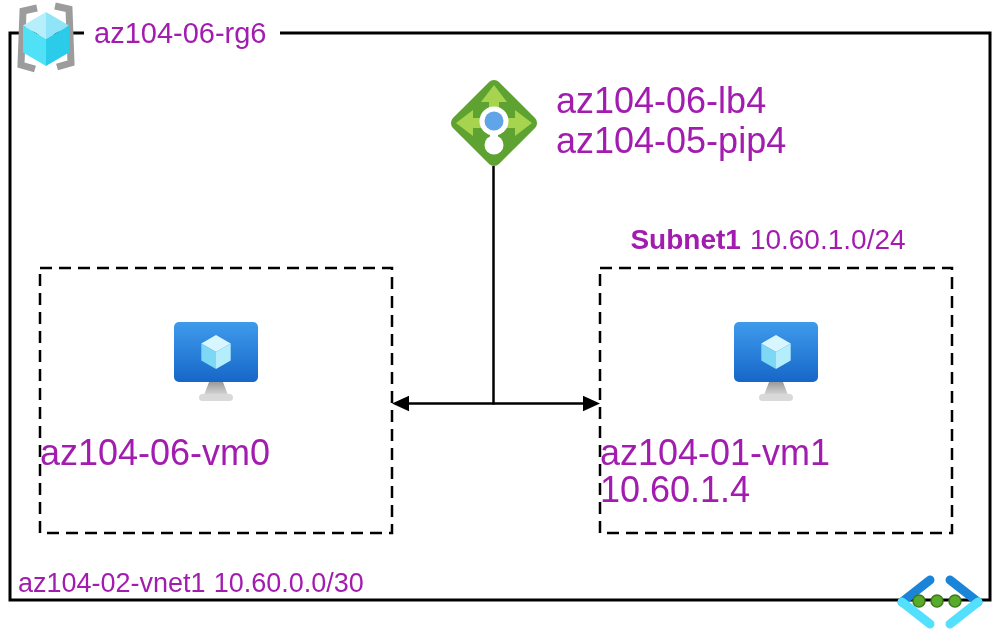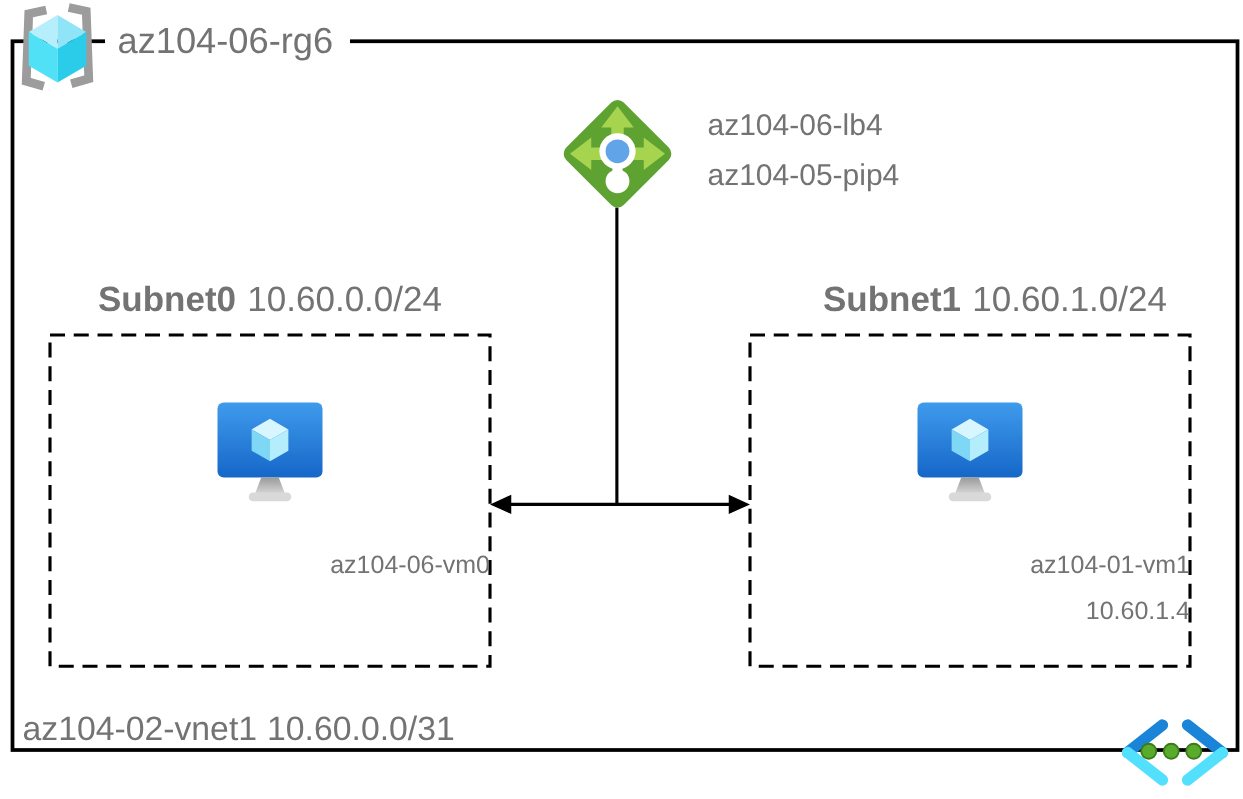--- a/index.html
+++ b/index.html
@@ -3,39 +3,39 @@
 <meta charset="utf-8">
 <style>
   html, body { margin: 0; padding: 0; background: #ffffff; }
   #canvas {
     position: relative;
     width: 994px;
     height: 639px;
     background: #ffffff;
     overflow: hidden;
     font-family: "Liberation Sans", sans-serif;
-    color: #737373;
+    color: #a21caf;
   }
   svg { display: block; }
   .abs { position: absolute; }
   #diagram-lines { left: 0; top: 0; z-index: 1; }
   .label { position: absolute; z-index: 4; white-space: nowrap; }
   .rg-label-patch {
     position: absolute; left: 84px; top: 12px; width: 196px; height: 42px;
     background: #ffffff; z-index: 2;
     display: flex; align-items: center;
   }
   .rg-label { font-size: 29px; padding-left: 10px; }
-  .lb-labels { left: 556px; top: 81px; font-size: 24px; line-height: 40px; margin-left: 10px; }
+  .lb-labels { left: 556px; top: 81px; font-size: 36px; line-height: 40px; }
   .subnet-label { top: 223px; width: 352px; text-align: center; font-size: 28px; line-height: 34px; }
   .subnet-label .subnet-name { font-weight: bold; }
   .subnet-label .subnet-cidr { margin-left: 9px; }
   .subnet0-label { left: 40px; }
-  .subnet1-label { left: 620px; }
-  .vm-label { top: 434px; width: 352px; text-align: right; font-size: 20px; line-height: 37px; }
+  .subnet1-label { left: 592px; }
+  .vm-label { top: 434px; width: 352px; text-align: left; font-size: 36px; line-height: 37px; }
   .vm0-label { left: 40px; }
   .vm1-label { left: 600px; }
   .vnet-label { left: 18px; top: 566px; font-size: 27px; line-height: 34px; }
   .vnet-label .vnet-cidr { margin-left: 8px; }
   .icon { position: absolute; z-index: 3; }
   #rg-icon   { left: 6px;   top: 2px; }
   #lb-icon   { left: 444px; top: 75px; }
   #vm0-icon  { left: 172px; top: 320px; }
   #vm1-icon  { left: 732px; top: 320px; }
   #vnet-icon { left: 892px; top: 572px; }
@@ -80,23 +80,20 @@
     <circle cx="50" cy="46" r="14.5" fill="#ffffff"></circle>
     <circle cx="50" cy="70" r="9.5" fill="#ffffff"></circle>
     <circle cx="50" cy="46" r="9.5" fill="#62a4e8"></circle>
   </svg>
 
   <div class="label lb-labels">
     <div>az104-06-lb4</div>
     <div>az104-05-pip4</div>
   </div>
 
-  <div class="label subnet-label subnet0-label">
-    <span class="subnet-name">Subnet0</span><span class="subnet-cidr">10.60.0.0/24</span>
-  </div>
   <div class="label subnet-label subnet1-label">
     <span class="subnet-name">Subnet1</span><span class="subnet-cidr">10.60.1.0/24</span>
   </div>
 
   <svg id="vm0-icon" class="icon" width="88" height="84" viewBox="0 0 88 84">
     <defs>
       <linearGradient id="vmScreen0" x1="0" y1="0" x2="0" y2="1">
         <stop offset="0" stop-color="#3f9bec"></stop>
           <stop offset="1" stop-color="#1667c8"></stop>
       </linearGradient>
@@ -133,21 +130,21 @@
 
   <div class="label vm-label vm0-label">
     <div>az104-06-vm0</div>
   </div>
   <div class="label vm-label vm1-label">
     <div>az104-01-vm1</div>
     <div>10.60.1.4</div>
   </div>
 
   <div class="label vnet-label">
-    <span>az104-02-vnet1</span><span class="vnet-cidr">10.60.0.0/31</span>
+    <span>az104-02-vnet1</span><span class="vnet-cidr">10.60.0.0/30</span>
   </div>
 
   <svg id="vnet-icon" class="icon" width="96" height="60" viewBox="0 0 96 60">
     <line x1="38" y1="8" x2="10" y2="30" stroke="#1a84d8" stroke-width="9" stroke-linecap="round"></line>
     <line x1="10" y1="30" x2="38" y2="52" stroke="#53e0fd" stroke-width="9" stroke-linecap="round"></line>
     <line x1="58" y1="8" x2="86" y2="30" stroke="#1a84d8" stroke-width="9" stroke-linecap="round"></line>
     <line x1="86" y1="30" x2="58" y2="52" stroke="#53e0fd" stroke-width="9" stroke-linecap="round"></line>
     <circle cx="27" cy="29" r="6" fill="#58ab2b" stroke="#3c7a1a" stroke-width="1.5"></circle>
     <circle cx="45" cy="29" r="6" fill="#58ab2b" stroke="#3c7a1a" stroke-width="1.5"></circle>
     <circle cx="63" cy="29" r="6" fill="#58ab2b" stroke="#3c7a1a" stroke-width="1.5"></circle>

